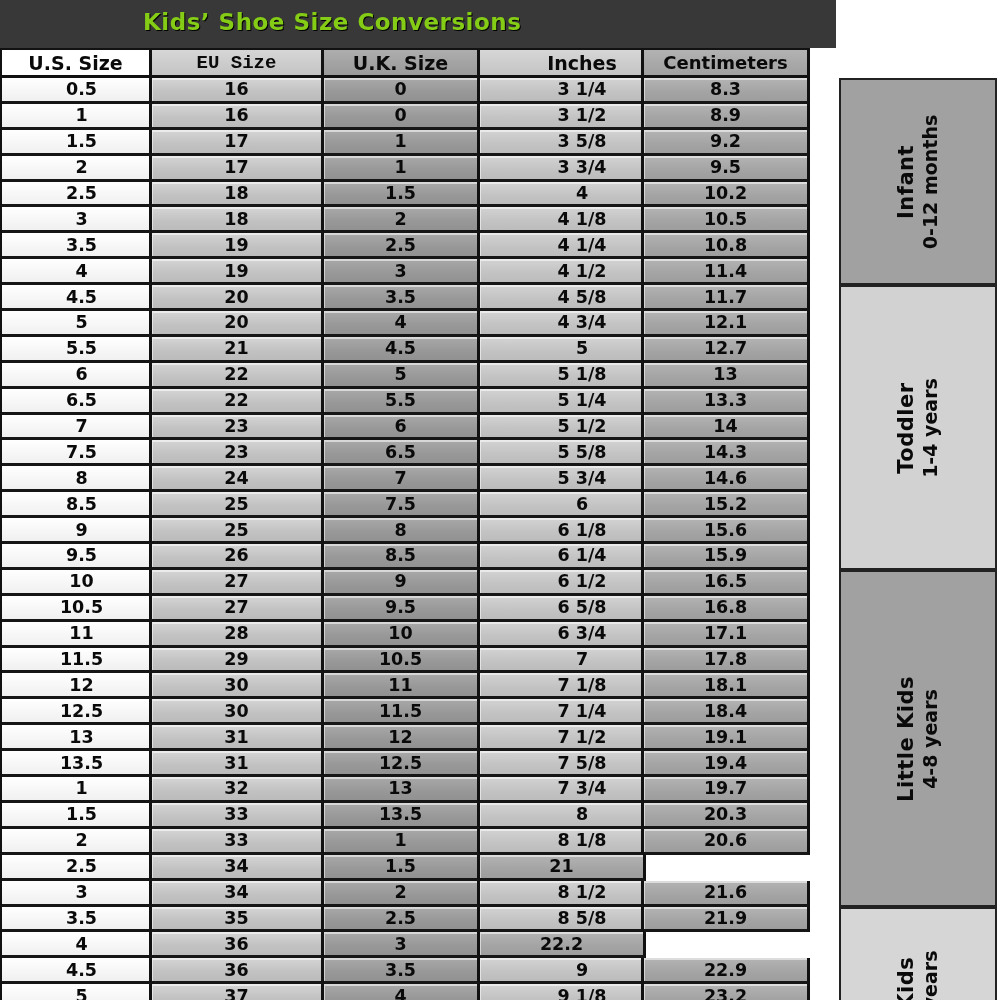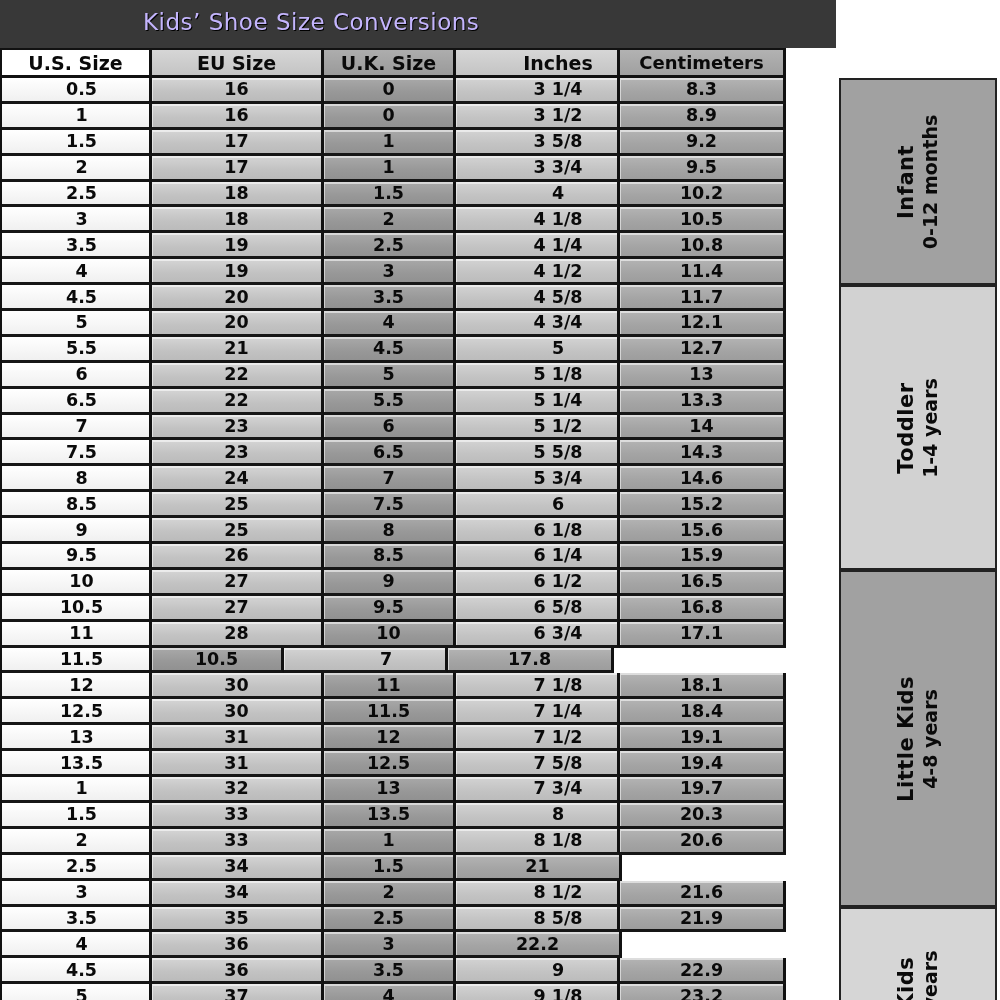--- a/index.html
+++ b/index.html
@@ -3,35 +3,35 @@
 <meta charset="utf-8">
 <style>
   html,body { margin:0; padding:0; background:#fff; }
   .page {
     position:relative; width:1000px; height:1000px; overflow:hidden;
     background:#ffffff; font-family:"DejaVu Sans", sans-serif;
   }
   
   .title-bar { position:absolute; left:0; top:0; width:836px; height:48px; background:#383838; }
   .title {
-    position:absolute; left:143px; top:9px; color:#c4b5fd; font-weight:normal;
+    position:absolute; left:143px; top:9px; color:#84cc16; font-weight:bold;
     font-size:23px; letter-spacing:0.5px; text-shadow:1px 1px 0 #000;text-align:right;
   }
   
   .grid { position:absolute; left:0; top:48px; width:836px; }
   .header-row { display:flex; height:30px; border-left:2px solid #111; }
   .hcell {
     box-sizing:border-box; border-top:2px solid #111; border-right:3px solid #111;
     border-bottom:3px solid #111; font-weight:bold; font-size:19px; color:#0a0a0a;
     display:flex; align-items:center; justify-content:center; white-space:nowrap;
   }
-  .c0 { width:150px; } .c1 { width:172px; } .c2 { width:132px; }
+  .c0 { width:150px; } .c1 { width:172px; } .c2 { width:156px; }
   .c3 { width:164px;padding-left:43px; } .c4 { width:166px; }
   .h0 { background:#ffffff; }
-  .h1 { background:linear-gradient(#d6d6d6,#c4c4c4); }
+  .h1 { background:linear-gradient(#d6d6d6,#c4c4c4);font-family:Liberation Mono, monospace; }
   .h2 { background:linear-gradient(#adadad,#9a9a9a); }
   .h3 { background:linear-gradient(#d6d6d6,#c4c4c4); }
   .h4 { background:linear-gradient(#b2b2b2,#a0a0a0); font-size:18px; }
   .row { display:flex; height:25.9px; border-left:2px solid #111; }
   .cell {
     box-sizing:border-box; border-right:3px solid #111; border-bottom:3px solid #161616;
     font-weight:bold; font-size:17.5px; color:#0a0a0a;
     display:flex; align-items:center; justify-content:center; white-space:nowrap;
     box-shadow: inset 1px 2px 0 rgba(255,255,255,0.55);
   }
@@ -246,20 +246,21 @@
   <div class="row">
     <div class="cell c0 us">11</div>
     <div class="cell c1 eu">28</div>
     <div class="cell c2 uk">10</div>
     <div class="cell c3 in">6 3/4</div>
     <div class="cell c4 cm">17.1</div>
   </div>
 
   <div class="row">
     <div class="cell c0 us">11.5</div>
+    <div class="cell c1 eu">29</div>
     <div class="cell c2 uk">10.5</div>
     <div class="cell c3 in">7</div>
     <div class="cell c4 cm">17.8</div>
   </div>
 
   <div class="row">
     <div class="cell c0 us">12</div>
     <div class="cell c1 eu">30</div>
     <div class="cell c2 uk">11</div>
     <div class="cell c3 in">7 1/8</div>

